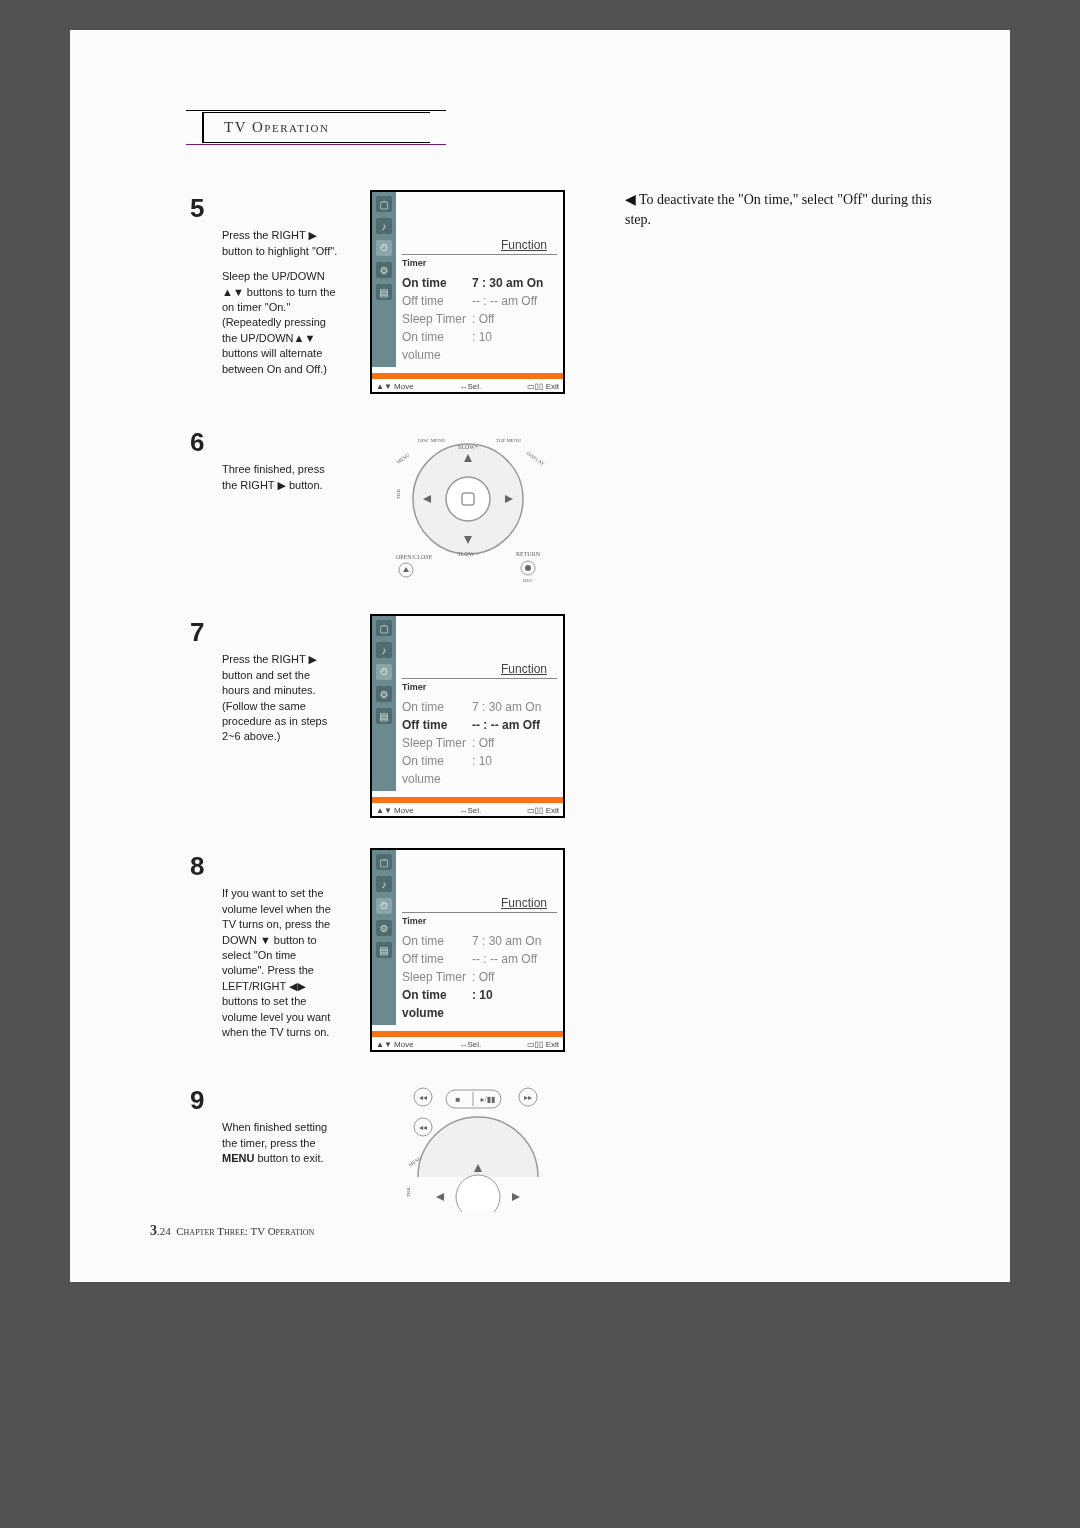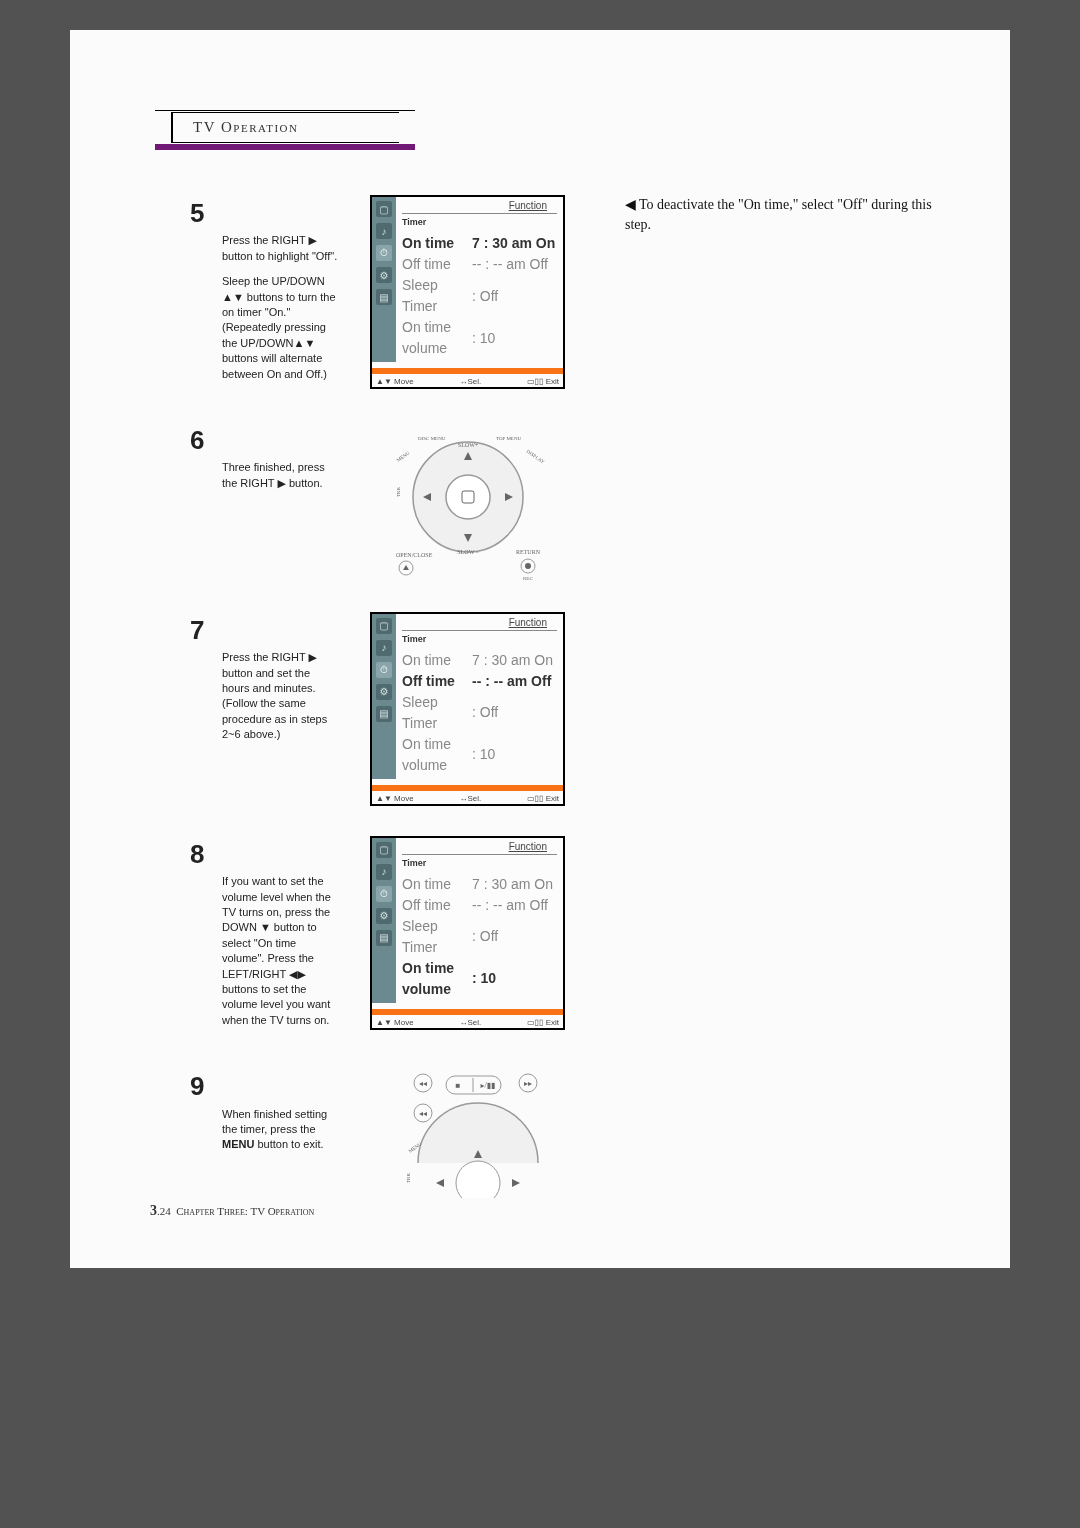--- a/index.html
+++ b/index.html
@@ -15,23 +15,23 @@
   .page {
     background: #fbfbfb;
     width: 940px;
     margin-top: 30px;
     padding: 80px 60px 40px 80px;
     position: relative;
     color: #333;
   }
   .header-bar-outer {
     border-top: 1px solid #000;
-    border-bottom: 6px solid #701a75;
+    border-bottom: 1px solid #701a75;
     width: 260px;
-    margin-left: 5px;
+    margin-left: 36px;
     margin-bottom: 45px;
     padding: 1px 16px;
   }
   .header-title-inner {
     border-top: 1px solid #000;
     border-bottom: 1px solid #000;
     padding: 6px 0 6px 20px;
     border-left: 2px solid #000;
     font-size: 15px;
     letter-spacing: 1.5px;
@@ -101,23 +101,23 @@
     background: #4f6b70;
     border-radius: 2px;
     display: flex;
     align-items: center;
     justify-content: center;
     color: #d5e0e2;
     font-size: 10px;
   }
   .side-icon.active { background: #8aa5aa; color: #fff; }
   .menu-main { flex: 1; padding: 3px 6px 3px 6px; }
-  .menu-function { font-size: 10px; color: #444; text-align: right; padding-right: 10px; border-bottom: 1px solid #888; padding-bottom: 2px; margin-bottom: 3px; text-decoration: underline; }
+  .menu-function { font-size: 12px; color: #444; text-align: right; padding-right: 10px; border-bottom: 1px solid #888; padding-bottom: 2px; margin-bottom: 3px; text-decoration: underline; margin-top: 43px; }
   .menu-title { font-size: 9px; font-weight: bold; color: #333; margin-bottom: 6px; }
-  .menu-row { display: flex; font-size: 14px; color: #888; line-height: 1.5; align-items: center; }
+  .menu-row { display: flex; font-size: 12px; color: #888; line-height: 1.5; }
   .menu-row.hl { color: #333; font-weight: bold; }
   .menu-label { width: 70px; }
   .menu-val { flex: 1; text-align: left; }
   .menu-footer {
     border-top: 6px solid #f97316;
     margin-top: 6px;
     padding: 3px 4px 1px 4px;
     display: flex;
     justify-content: space-between;
     font-size: 8px;
@@ -129,21 +129,21 @@
     display: flex;
     align-items: center;
     justify-content: center;
   }
   .remote-small {
     width: 160px;
     height: 130px;
   }
   .page-footer {
     position: absolute;
-    bottom: 49px;
+    bottom: 43px;
     left: 80px;
     font-size: 11px;
     color: #333;
     font-family: 'Times New Roman', serif;
   }
   .page-footer b { font-weight: bold; font-size: 14px; }
   .sc { font-variant: small-caps; }
   .tri { display: inline-block; }
 </style>
 </head>

